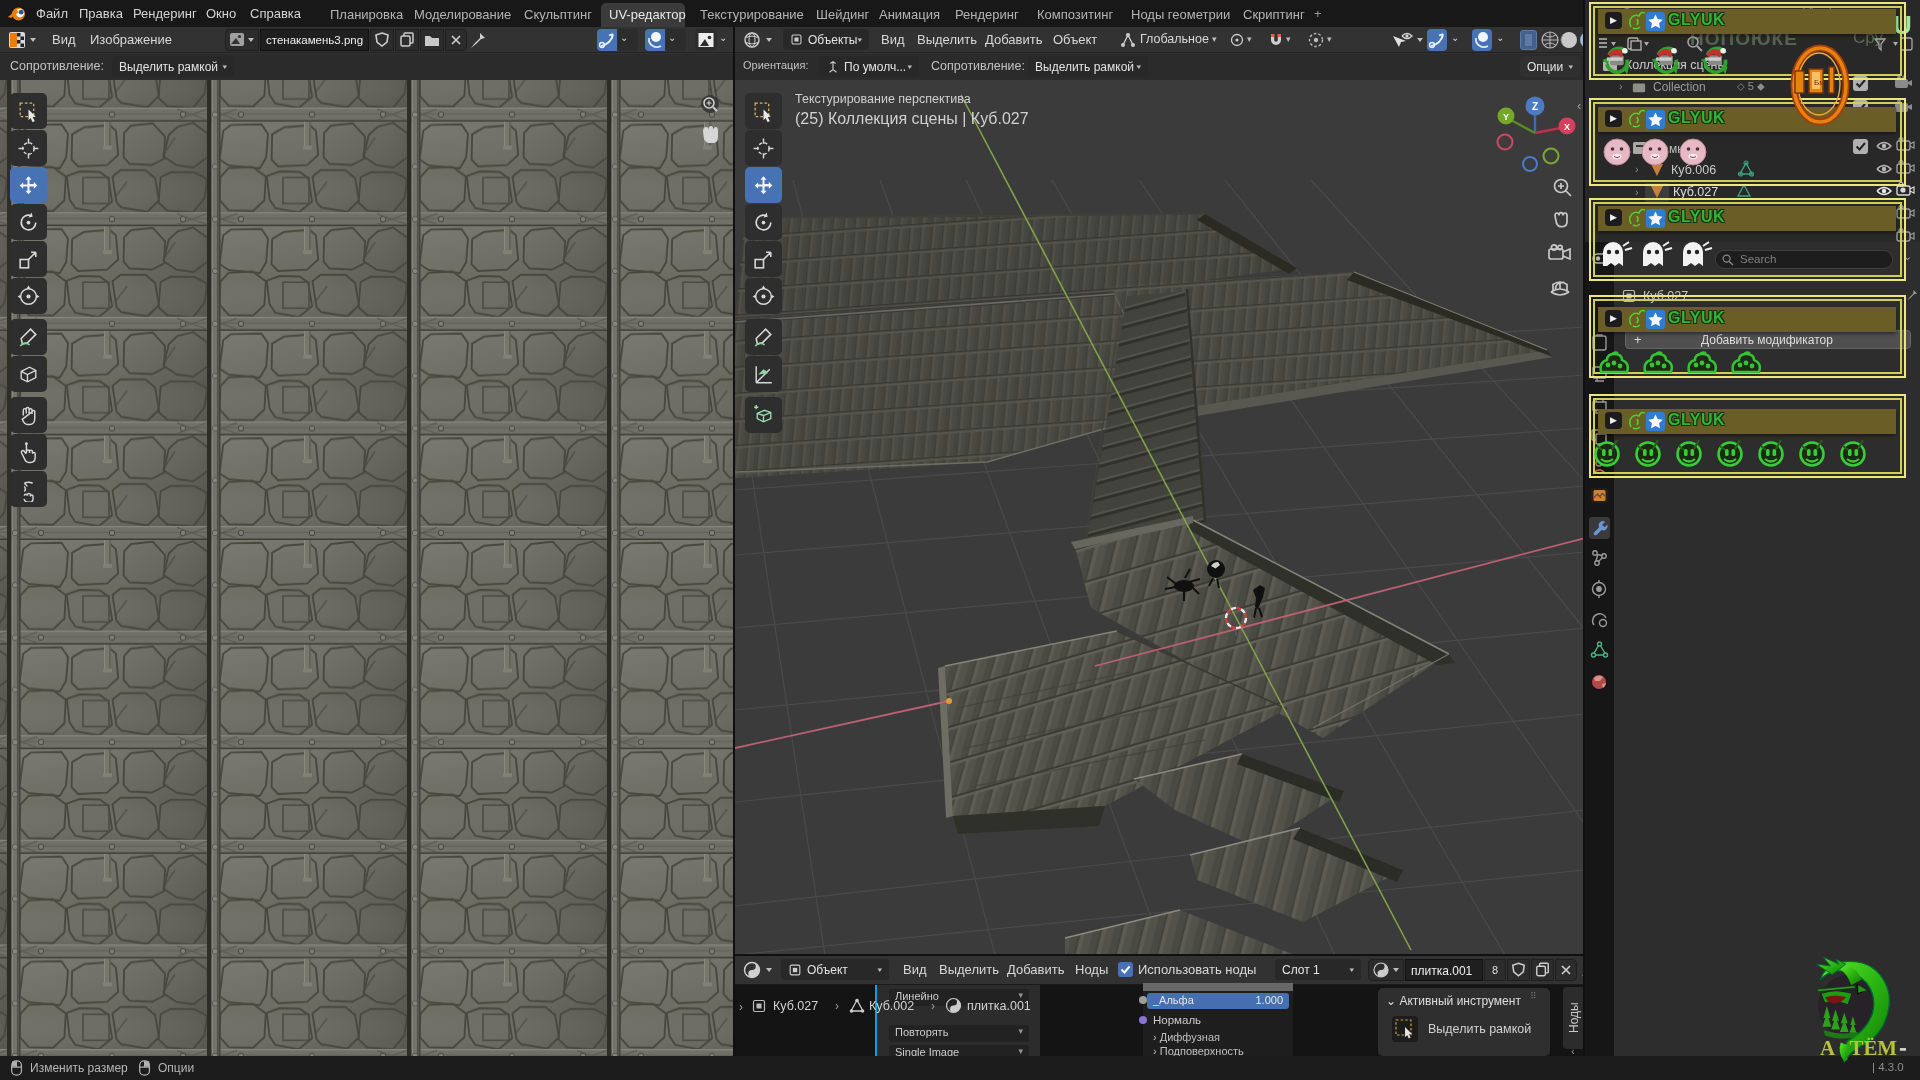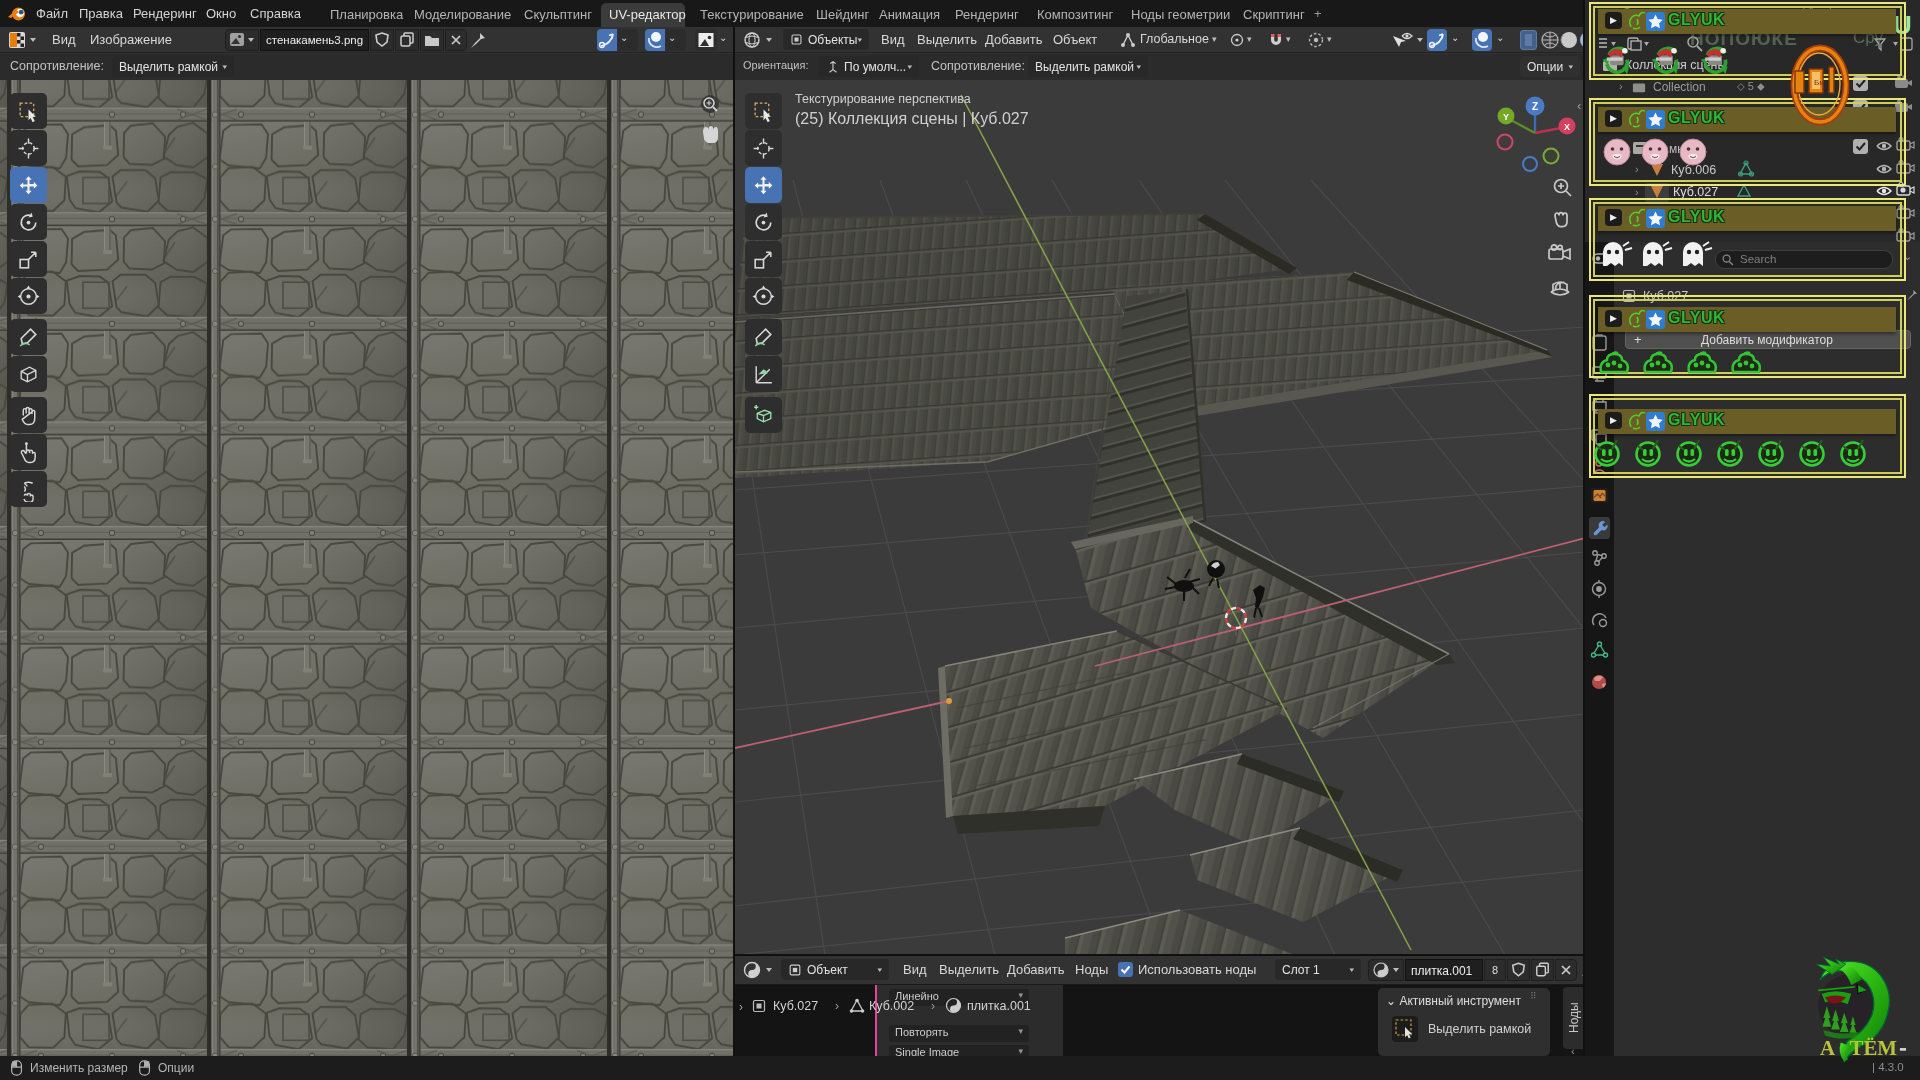--- a/index.html
+++ b/index.html
@@ -641,26 +641,35 @@
           <circle cx="13.5" cy="13" r="1.8" fill="#ccc"></circle>
         </svg>
       <span class="abs" style="z-index:4;left:134px;top:14px;color:#d2d2d2;font-size:12.5px">Куб.002</span>
       <span class="abs" style="z-index:4;left:196px;top:14px;color:#9a9a9a;font-size:12px">›</span>
       <svg class="abs" style="z-index:4;left:210px;top:12px" width="17" height="17" viewBox="0 0 17 17">
           <circle cx="8.5" cy="8.5" r="7" fill="none" stroke="#ccc" stroke-width="1.2"></circle>
           <path d="M8.5 1.5 a7 7 0 0 1 0 14 a3.5 3.5 0 0 1 0 -7 a3.5 3.5 0 0 0 0 -7" fill="#ccc"></path>
         </svg>
       <span class="abs" style="z-index:4;left:232px;top:14px;color:#d2d2d2;font-size:12.5px">плитка.001</span>
 
-      <div class="abs" style="left:140px;top:0px;width:188px;height:71px;background:#2e2e2e;border-left:2px solid #ec4899;opacity:0.96">
+      <div class="abs" style="left:140px;top:0px;width:165px;height:71px;background:#2e2e2e;border-left:2px solid #0ea5e9;opacity:0.96">
         <div class="abs" style="left:12px;top:4px;width:140px;height:17px;background:#232323;border-radius:3px;color:#d5d5d5;font-size:11px;padding:1px 6px">Линейно<span style="float:right;color:#999;font-size:9px">▾</span></div>
         <div class="abs" style="left:12px;top:40px;width:140px;height:17px;background:#232323;border-radius:3px;color:#d5d5d5;font-size:11px;padding:1px 6px">Повторять<span style="float:right;color:#999;font-size:9px">▾</span></div>
         <div class="abs" style="left:12px;top:60px;width:140px;height:17px;background:#232323;border-radius:3px;color:#d5d5d5;font-size:11px;padding:1px 6px">Single Image<span style="float:right;color:#999;font-size:9px">▾</span></div>
       </div>
 
+      <div class="abs" style="left:408px;top:-2px;width:150px;height:73px;background:#1f1f1f;opacity:0.97">
+        <div class="abs" style="left:0;top:0;width:150px;height:8px;background:#6b6b6b"></div>
+        <div class="abs" style="left:4px;top:10px;width:142px;height:16px;background:#4772b3;border-radius:3px;color:#eee;font-size:11px;padding:1px 6px">_Альфа<span style="float:right">1.000</span></div>
+        <div class="abs" style="left:10px;top:31px;color:#d0d0d0;font-size:11.5px">Нормаль</div>
+        <div class="abs" style="left:10px;top:48px;color:#c6c6c6;font-size:11px">› Диффузная</div>
+        <div class="abs" style="left:10px;top:62px;color:#c6c6c6;font-size:11px">› Подповерхность</div>
+        <div class="abs" style="left:-4px;top:13px;width:8px;height:8px;border-radius:50%;background:#a1a1a1"></div>
+        <div class="abs" style="left:-4px;top:33px;width:8px;height:8px;border-radius:50%;background:#8d77da"></div>
+      </div>
 
       <div class="abs" style="left:643px;top:3px;width:172px;height:68px;background:#303030;border-radius:5px;opacity:0.97">
         <span class="abs" style="left:8px;top:6px;color:#e2e2e2;font-size:12px">⌄ Активный инструмент</span>
         <span class="abs" style="left:152px;top:3px;color:#777;font-size:9px;letter-spacing:1px">⠿</span>
         <div class="abs" style="left:14px;top:28px;width:26px;height:26px;background:#1d1d1d;border-radius:4px">
           <svg width="26" height="26" viewBox="0 0 26 26">
               <rect x="4" y="4" width="15" height="15" fill="none" stroke="#d8a43c" stroke-width="1.2" stroke-dasharray="2.6 2"></rect>
               <path d="M13 11 l7 7 -3 .2 1.6 3.4 -1.8 .9 -1.6 -3.4 -2.2 2.2 z" fill="#e8e8e8"></path>
             </svg>
         </div>

